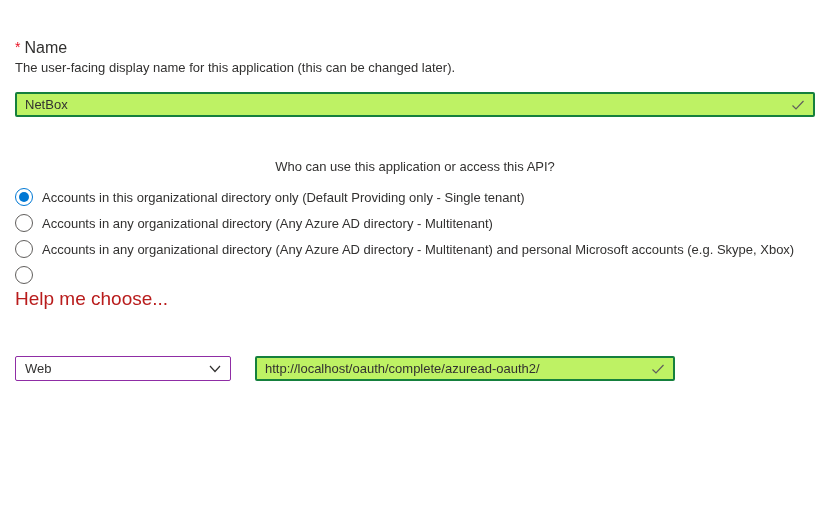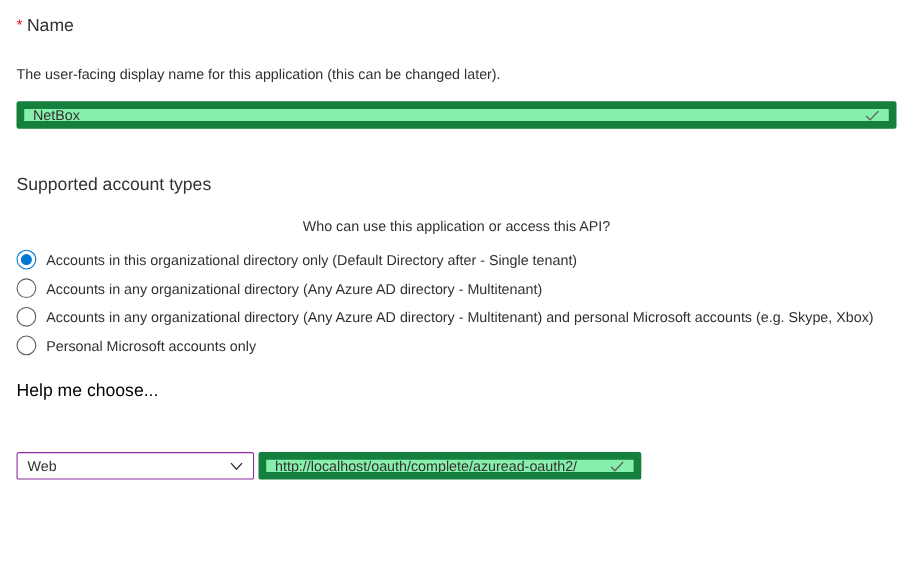--- a/index.html
+++ b/index.html
@@ -10,37 +10,38 @@
     color: #323130;
     overflow: hidden;
   }
   .page { padding: 12px 14px 0 15px; }
 
   .section-title {
     font-size: 16px;
     font-weight: 400;
     color: #323130;
     line-height: 20px;
+    margin-top: 25px;
   }
   .required-star { color: #e81123; margin-right: 4px; font-size: 14px; vertical-align: 1px; }
 
   .desc {
     font-size: 13px;
     line-height: 19px;
     color: #323130;
-    margin-top: 24px;
+    margin-top: 0;
     max-width: 806px;
   }
 
   .text-input {
     position: relative;
     height: 25px;
-    border: 7px solid #15803d;
+    border: 2px solid #15803d;
     border-radius: 2px;
-    background: #86efac;
+    background: #bef264;
     display: flex;
     align-items: center;
   }
   .text-input input {
     border: none;
     outline: none;
     flex: 1;
     height: 100%;
     font-family: "Liberation Sans", sans-serif;
     font-size: 13px;
@@ -85,89 +86,86 @@
   }
   .radio-label {
     font-size: 13px;
     color: #323130;
     margin-left: 9px;
     white-space: nowrap;
   }
 
   .help-link {
     display: inline-block;
-    margin-top: 20px;
-    font-size: 16px;
-    color: #000000;
+    font-size: 19px;
+    color: #b91c1c;
     text-decoration: none;
     cursor: pointer;
   }
 
   .section-3 { margin-top: 46px; }
   .redirect-desc { margin-top: 12px; }
 
   .uri-row {
     margin-top: 13px;
     display: flex;
     align-items: flex-end;
-    gap: 4px;
+    gap: 24px;
   }
   .platform-select {
     width: 216px;
     height: 25px;
     border: 1px solid #8f2da5;
     border-radius: 2px;
     display: flex;
     align-items: center;
     justify-content: space-between;
     padding: 0 9px;
     font-size: 13px;
     color: #323130;
     cursor: pointer;
     background: #ffffff;
   }
   .chevron { width: 12px; height: 8px; flex: 0 0 auto; }
-  .uri-input-wrap { width: 348px; }
+  .uri-input-wrap { width: 420px; }
 </style>
 </head>
 <body>
 
 <div class="page">
 
   <div class="section-title"><span class="required-star">*</span><span>Name</span></div>
 
   <div class="desc">The user-facing display name for this application (this can be changed later).</div>
 
   <div class="text-input name-input-wrap">
     <input type="text" value="NetBox" style="">
     <svg class="valid-check" viewBox="0 0 14 14" fill="none">
       <polyline points="1.5,7.5 5,11 12.5,3" stroke="#605e5c" stroke-width="1.2" fill="none"></polyline>
     </svg>
   </div>
 
   <div class="section-2">
-    <div class="section-title">Supported account types</div>
     <div class="question">Who can use this application or access this API?</div>
 
     <div class="radio-group">
       <div class="radio-row">
         <span class="radio selected"></span>
-        <span class="radio-label">Accounts in this organizational directory only (Default Directory after - Single tenant)</span>
+        <span class="radio-label">Accounts in this organizational directory only (Default Providing only - Single tenant)</span>
       </div>
       <div class="radio-row">
         <span class="radio"></span>
         <span class="radio-label">Accounts in any organizational directory (Any Azure AD directory - Multitenant)</span>
       </div>
       <div class="radio-row">
         <span class="radio"></span>
         <span class="radio-label">Accounts in any organizational directory (Any Azure AD directory - Multitenant) and personal Microsoft accounts (e.g. Skype, Xbox)</span>
       </div>
       <div class="radio-row">
         <span class="radio"></span>
-        <span class="radio-label">Personal Microsoft accounts only</span>
       </div>
     </div>
 
     <a class="help-link">Help me choose...</a>
   </div>
 
   <div class="section-3">
 
     <div class="uri-row">
       <div class="platform-select">

